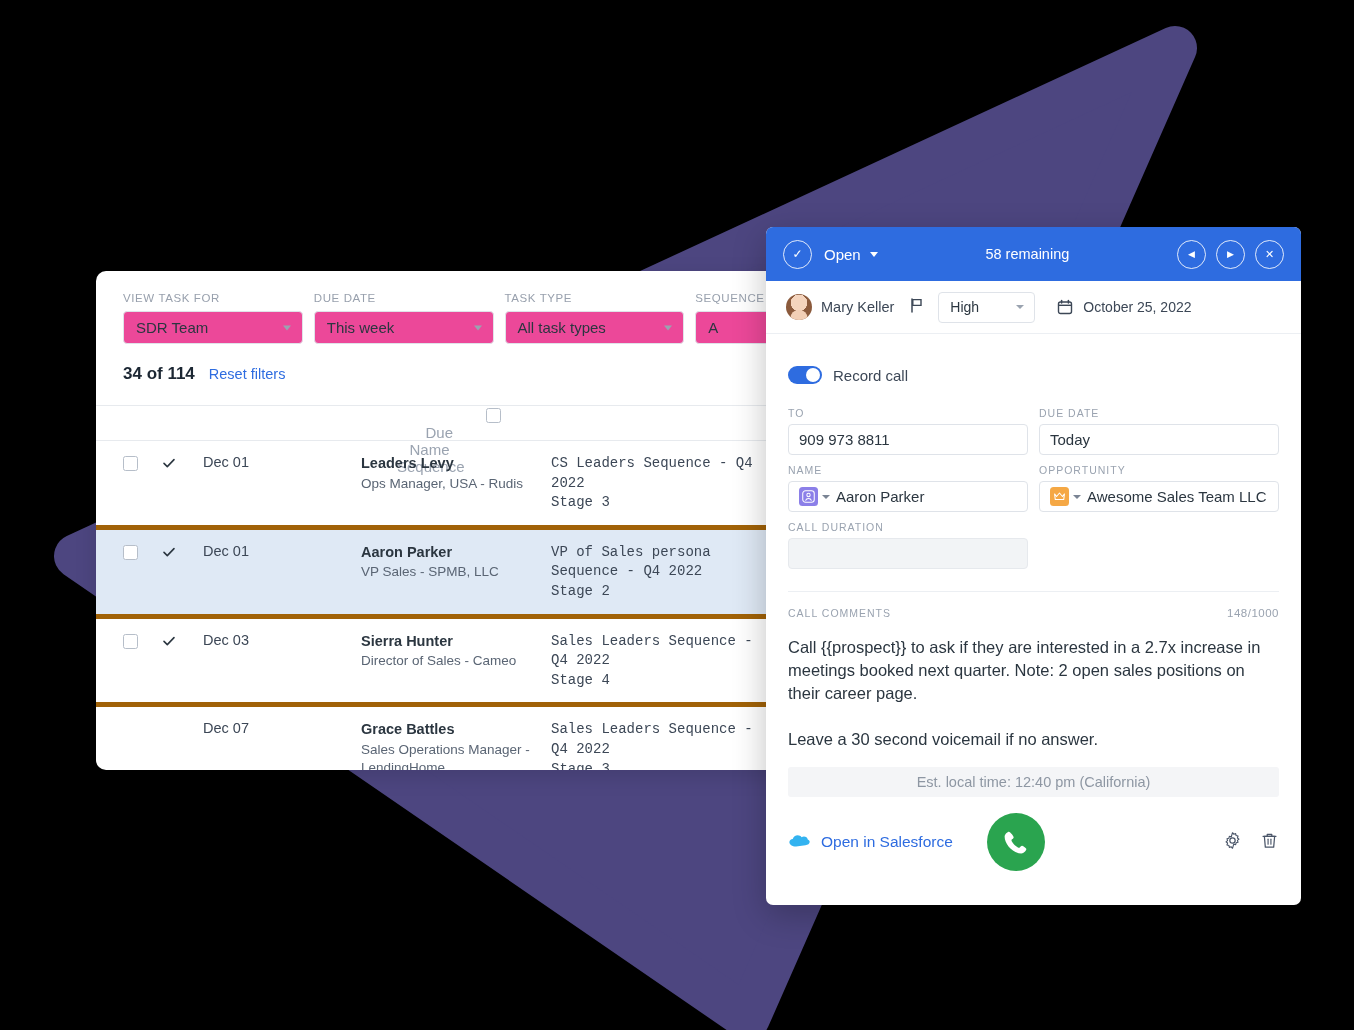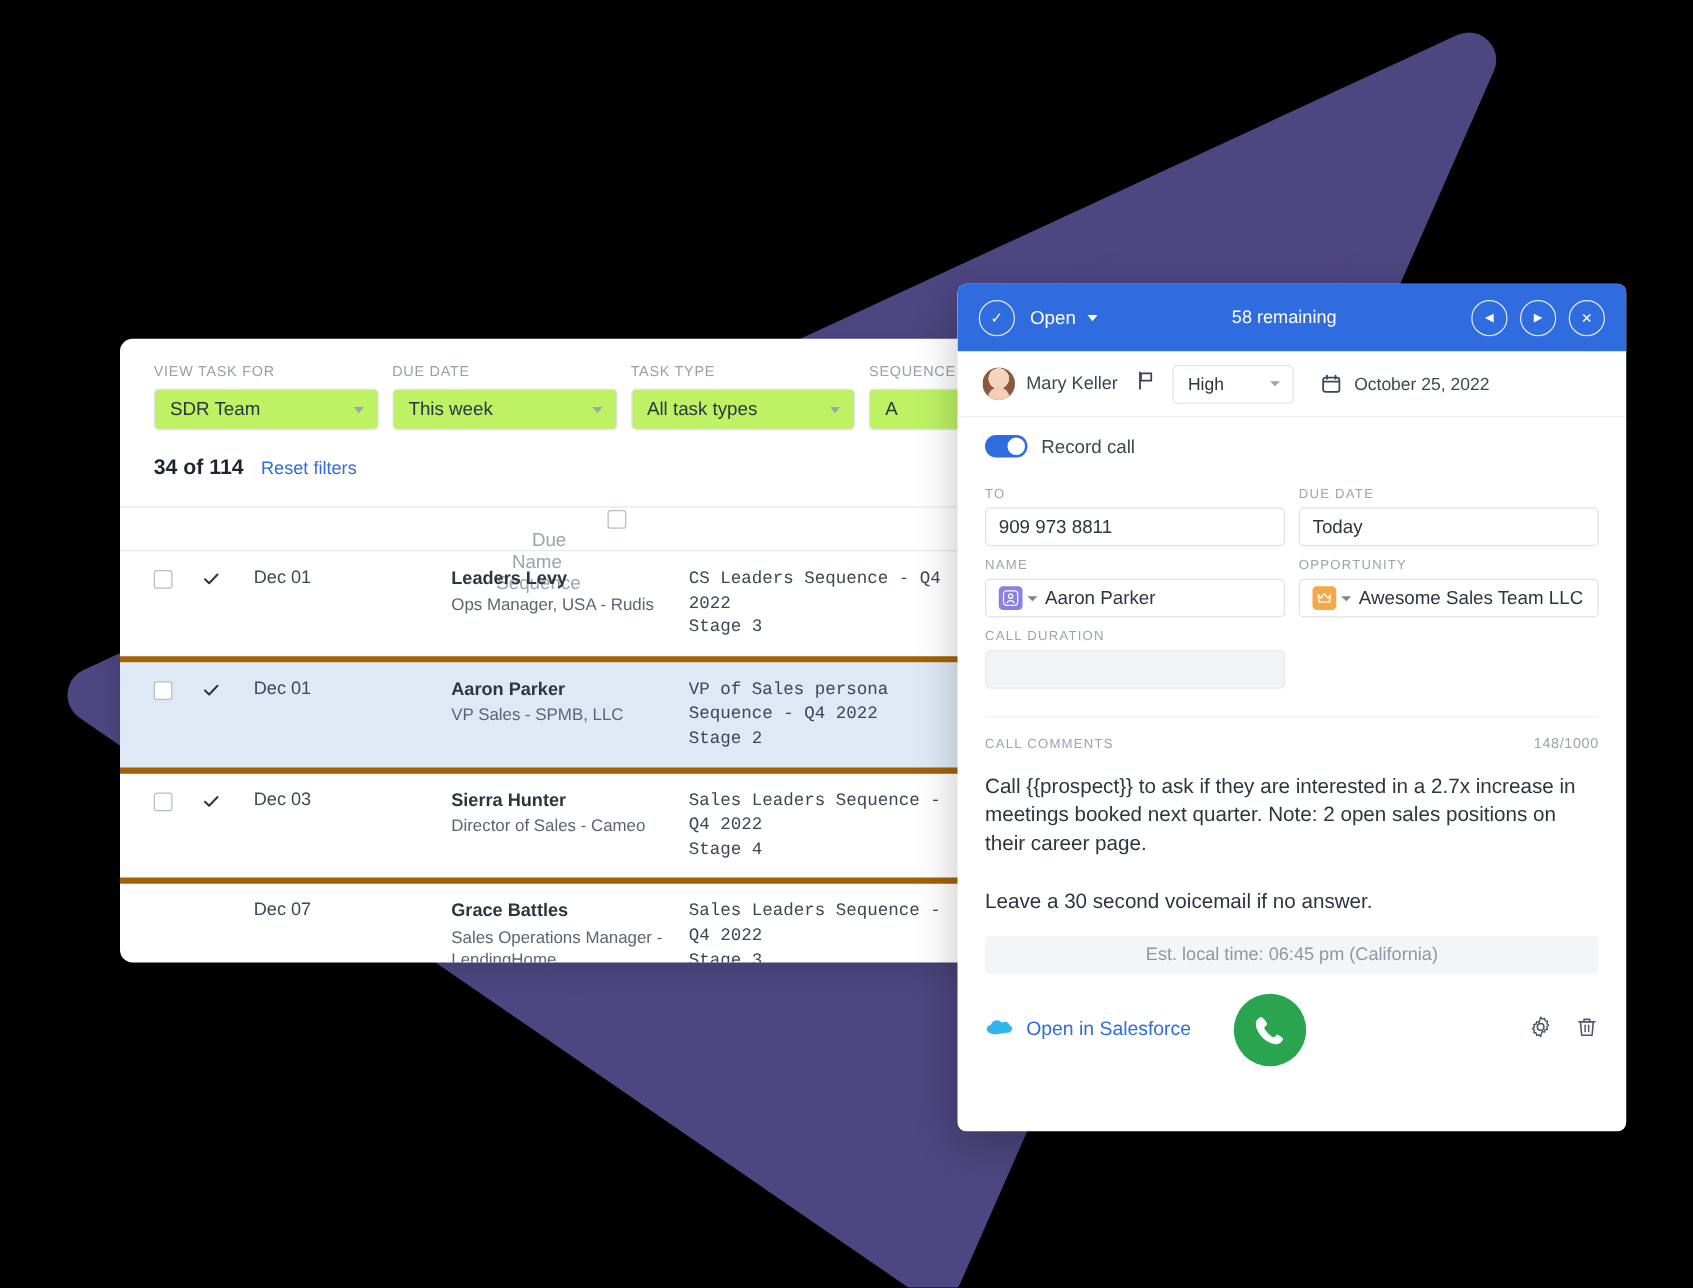--- a/index.html
+++ b/index.html
@@ -25,21 +25,21 @@
     overflow: hidden;
   }
   .filters { display: flex; padding: 21px 0 0 27px; gap: 0; }
   .filter-group { width: 211px; margin-right: 11px; }
   .filter-label {
     font-size: 11.5px; letter-spacing: 0.6px; color: #98a0ad;
     text-transform: uppercase; margin-bottom: 7px; font-weight: 400;
   }
   .select {
     position: relative; height: 33px; border: 1px solid #dfe3e9;
-    border-radius: 4px; background: #bef264;
+    border-radius: 4px; background: #ec4899;
     display: flex; align-items: center; padding: 0 12px;
     font-size: 15px; color: #2b3640;
   }
   .select .caret {
     position: absolute; right: 11px; top: 50%; transform: translateY(-50%);
     width: 0; height: 0; border-left: 4.5px solid transparent;
     border-right: 4.5px solid transparent; border-top: 5px solid #9aa3b0;
   }
   .count-row { display: flex; align-items: baseline; padding: 20px 0 0 27px; gap: 14px; }
   .count-text { font-size: 17px; font-weight: bold; color: #1c2733; }
@@ -129,21 +129,21 @@
     font-size: 14px; color: #2b3640; position: relative;
   }
   .cal-icon { margin-left: 22px; color: #3c4756; display: flex; }
   .meta-date { font-size: 14px; color: #3c4756; margin-left: 10px; }
 
   .panel-body { padding: 0 22px; }
   .task-title {
     font-size: 26px; font-weight: bold; color: #101820;
     padding: 19px 0 17px; border-bottom: 1px solid #eceff3; letter-spacing: -0.2px;
   }
-  .record-row { display: flex; align-items: center; margin-top: 14px; }
+  .record-row { display: flex; align-items: center; margin-top: 32px; }
   .toggle {
     width: 34px; height: 18px; border-radius: 9px; background: #2e6ce0;
     position: relative; flex: none; cursor: pointer;
   }
   .toggle::after {
     content: ""; position: absolute; right: 2px; top: 2px;
     width: 14px; height: 14px; border-radius: 50%; background: #fff;
   }
   .record-label { font-size: 15px; color: #3c4756; margin-left: 11px; }
 
@@ -467,21 +467,21 @@
 
       <div class="comments-head">
         <span class="comments-label">CALL COMMENTS</span>
         <span class="comments-count">148/1000</span>
       </div>
 
       <div class="comments-body">Call {{prospect}} to ask if they are interested in a 2.7x increase in meetings booked next quarter. Note: 2 open sales positions on their career page.
 
 Leave a 30 second voicemail if no answer.</div>
 
-      <div class="local-time">Est. local time: 06:45 pm (California)</div>
+      <div class="local-time">Est. local time: 12:40 pm (California)</div>
 
     </div>
 
     <div class="panel-foot">
       <div class="sf-link">
         <span>
           <svg width="23" height="15" viewBox="0 0 24 16">
             <path d="M8.4 14.4 C4 14.4 1.2 12.3 1.2 9.9 c0-1.9 1.6-3.3 3.6-3.4 C5.4 4 7.6 2.4 10.1 2.4
                      c1.7 0 3.2 0.8 4.1 2 0.7-0.5 1.6-0.8 2.5-0.8 2.1 0 3.8 1.4 4.1 3.2 1.3 0.4 2.1 1.4 2.1 2.6
                      0 2-2 3.6-4.6 3.6 z" fill="#33b3f0"></path>

